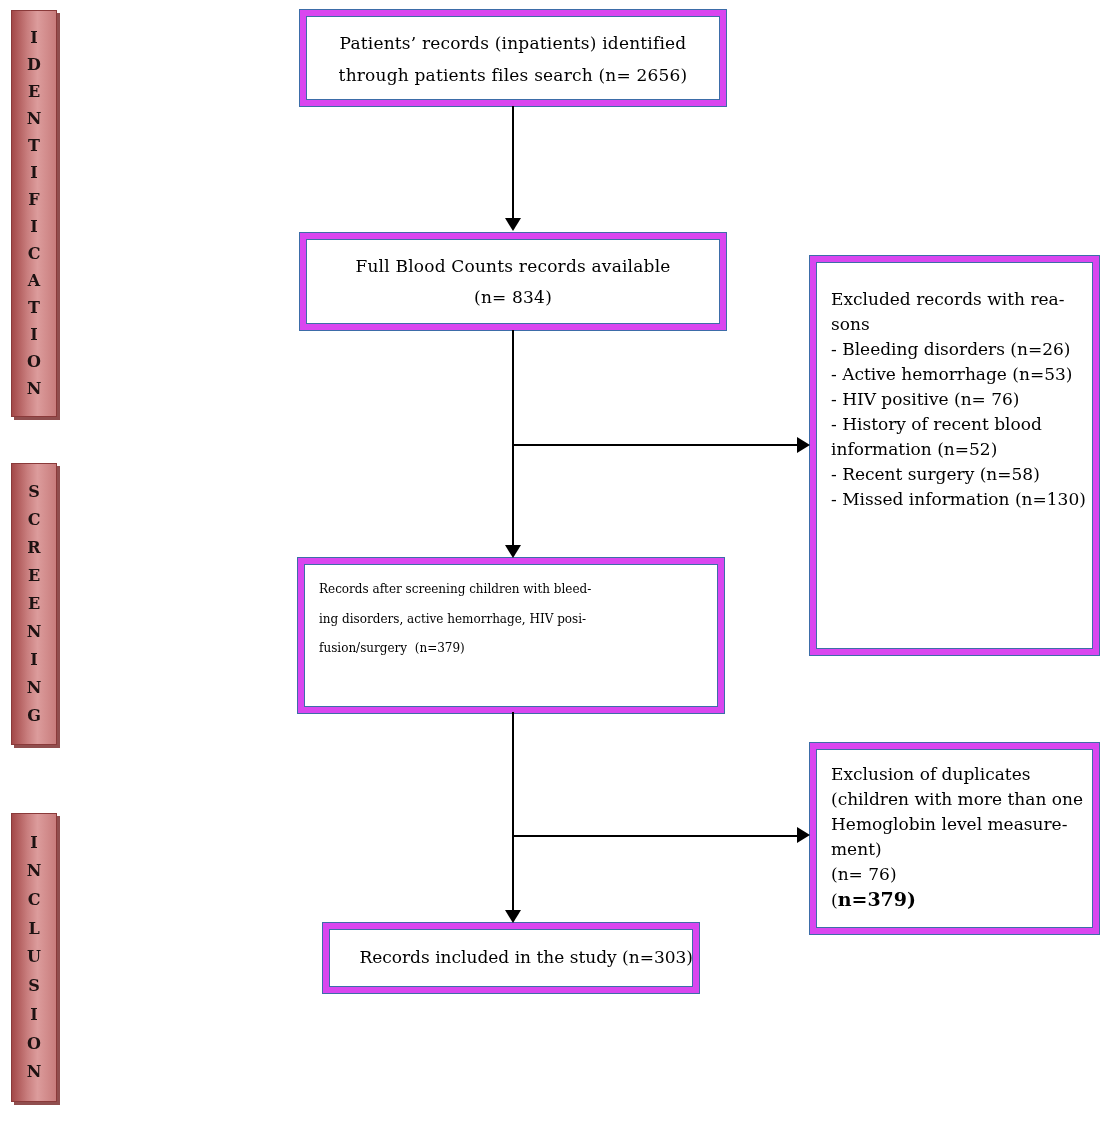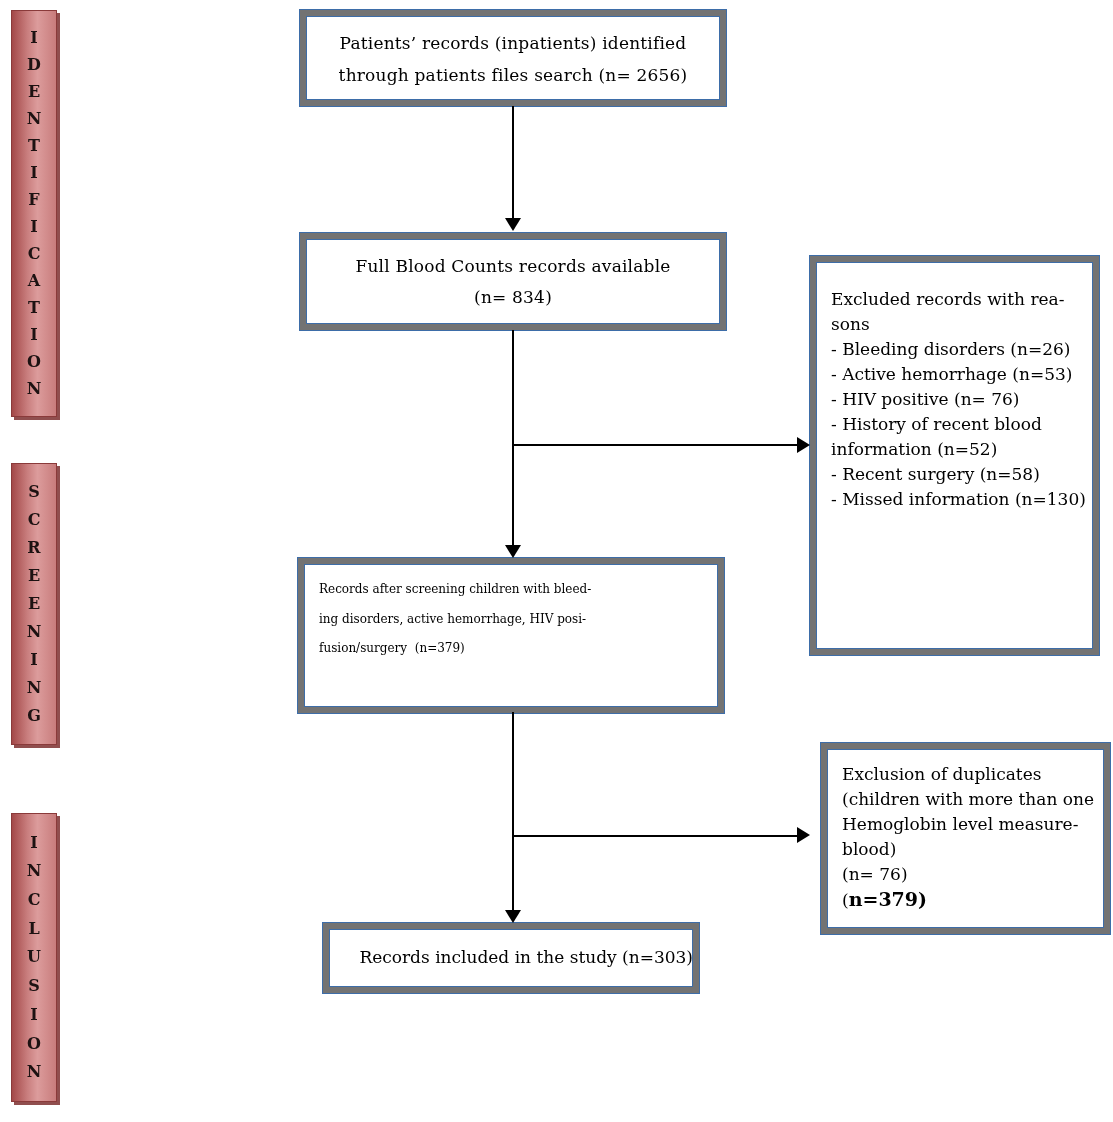--- a/index.html
+++ b/index.html
@@ -36,21 +36,21 @@
   }
   .bar-identification { top: 10px;  height: 407px; }
   .bar-screening      { top: 463px; height: 282px; }
   .bar-inclusion      { top: 813px; height: 289px; }
 
   
   .fbox {
     position: absolute;
     box-sizing: border-box;
     background: #ffffff;
-    border: 6px solid #737373;
+    border: 6px solid #d946ef;
     box-shadow: inset 0 0 0 1px #3d6da8, 0 0 0 1px #3d6da8;
     font-size: 17px;
   }
   .fbox .line { white-space: pre; }
   .it { }
   .bd { font-weight: bold; font-size: 19px; }
 
   .box-identified {
     left: 300px; top: 10px; width: 426px; height: 96px;
     text-align: center; padding-top: 11px; line-height: 32px; letter-spacing: 0.2px;
@@ -62,21 +62,21 @@
   .box-excluded {
     left: 810px; top: 256px; width: 289px; height: 399px;
     text-align: left; padding: 25px 8px 0 15px; line-height: 25px;
   }
   .box-screened {
     left: 298px; top: 558px; width: 426px; height: 155px;
     text-align: left; padding: 11px 10px 0 15px; line-height: 29.5px; font-size: 12px;
   }
   .box-duplicates {
     left: 810px; top: 743px; width: 289px; height: 191px;
-    text-align: left; padding: 13px 8px 0 15px; line-height: 25px; margin-left: 11px;
+    text-align: left; padding: 13px 8px 0 15px; line-height: 25px;
   }
   .box-included {
     left: 323px; top: 923px; width: 376px; height: 70px;
     text-align: right; padding-top: 13px; line-height: 30px;
   }
 
   
   .vline { position: absolute; width: 2px; background: #000000; }
   .hline { position: absolute; height: 2px; background: #000000; }
   .arr-down {
@@ -167,21 +167,21 @@
     </div>
   <div class="fbox box-screened">
       <div class="line"><span>Records after screening children with bleed-</span></div>
       <div class="line"><span>ing disorders, active hemorrhage, HIV posi-</span></div>
       <div class="line"><span>fusion/surgery  (</span><span class="it">n=379</span><span>)</span></div>
     </div>
   <div class="fbox box-duplicates">
       <div class="line"><span>Exclusion of duplicates</span></div>
       <div class="line"><span>(children with more than one</span></div>
       <div class="line"><span>Hemoglobin level measure-</span></div>
-      <div class="line"><span>blood)</span></div>
+      <div class="line"><span>ment)</span></div>
       <div class="line"><span>(</span><span class="it">n= 76</span><span>)</span></div>
       <div class="line"><span>(</span><span class="bd">n</span><span class="bd">=379)</span></div>
     </div>
   <div class="fbox box-included">
       <div class="line"><span>Records included in the study (</span><span class="it">n=303</span><span>)</span></div>
     </div>
 
   <div class="vline v1"></div>
   <div class="arr-down v1h"></div>
 

